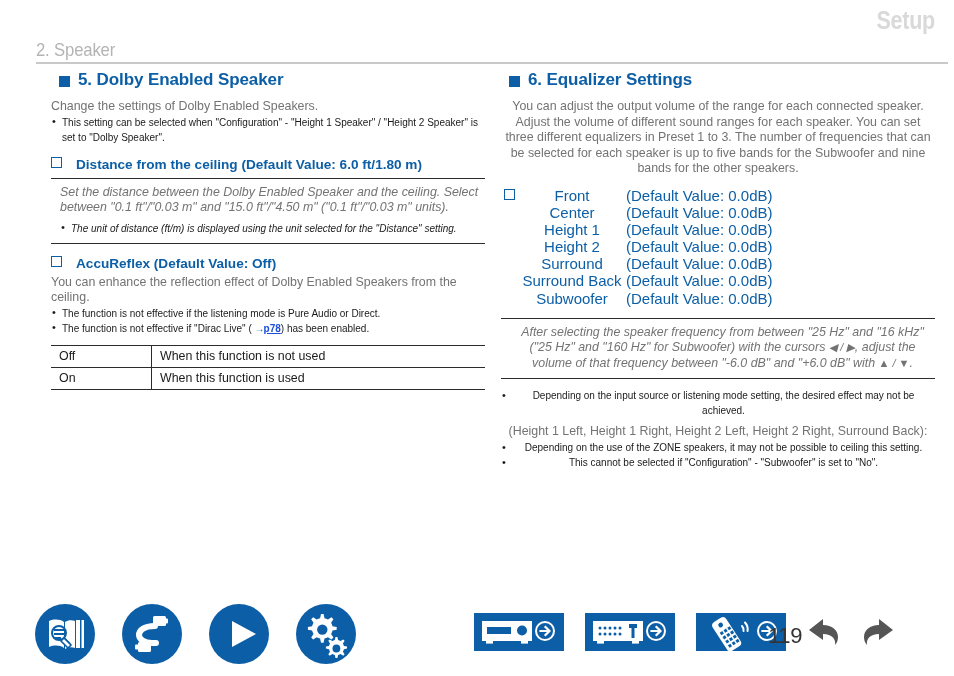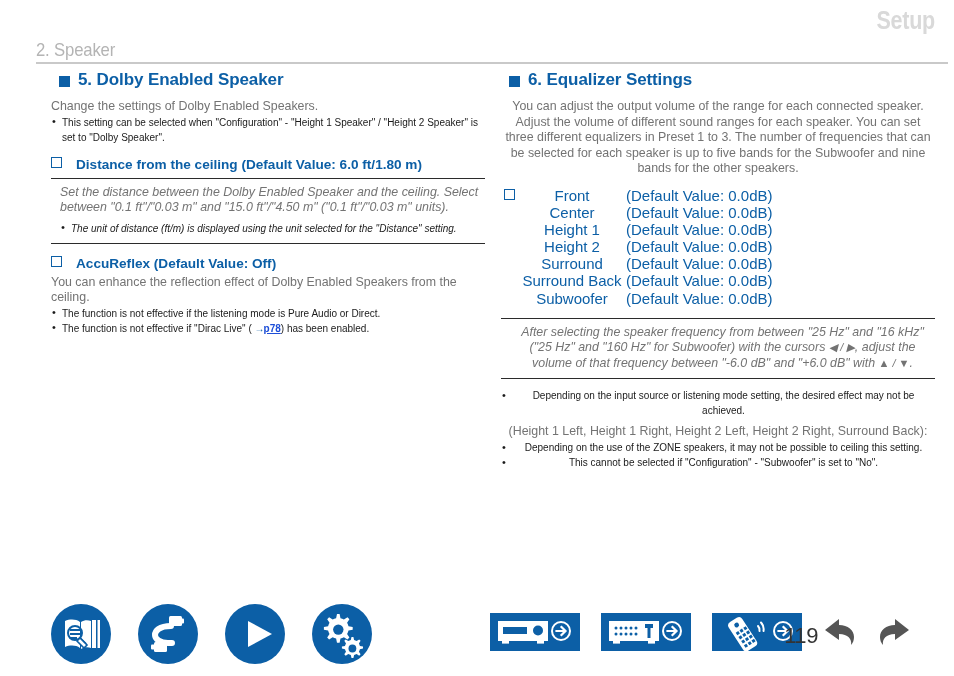--- a/index.html
+++ b/index.html
@@ -198,21 +198,21 @@
   .eq-val { flex: 0 0 auto; }
 
   .cursor-glyph { font-size: 11px; }
 
   .tight { margin-top: 5px; }
   .para-gap { margin-top: 6px; }
 
   
   .footer {
     position: absolute;
-    left: 16px;
+    left: 0;
     top: 596px;
     width: 804px;
     height: 80px;
   }
   .circle-icons {
     position: absolute;
     left: 20px;
     top: 8px;
     display: flex;
     gap: 27px;
@@ -293,20 +293,32 @@
       <span>AccuReflex (Default Value: Off)</span>
     </div>
 
     <p class="body-text">You can enhance the reflection effect of Dolby Enabled Speakers from the ceiling.</p>
 
     <ul class="bullets">
       <li>The function is not effective if the listening mode is Pure Audio or Direct.</li>
       <li><span>The function is not effective if "Dirac Live" ( </span><span class="plink-arrow">→</span><a class="plink" href="#">p78</a><span>) has been enabled.</span></li>
     </ul>
 
+    <table class="opt-table">
+      <tbody>
+        <tr>
+          <td class="k">Off</td>
+          <td>When this function is not used</td>
+        </tr>
+        <tr>
+          <td class="k">On</td>
+          <td>When this function is used</td>
+        </tr>
+      </tbody>
+    </table>
 
   </div>
 
   <div class="col col-right">
 
     <div class="sec-head">
       <span class="sec-square"></span>
       <span>6. Equalizer Settings</span>
     </div>
 

